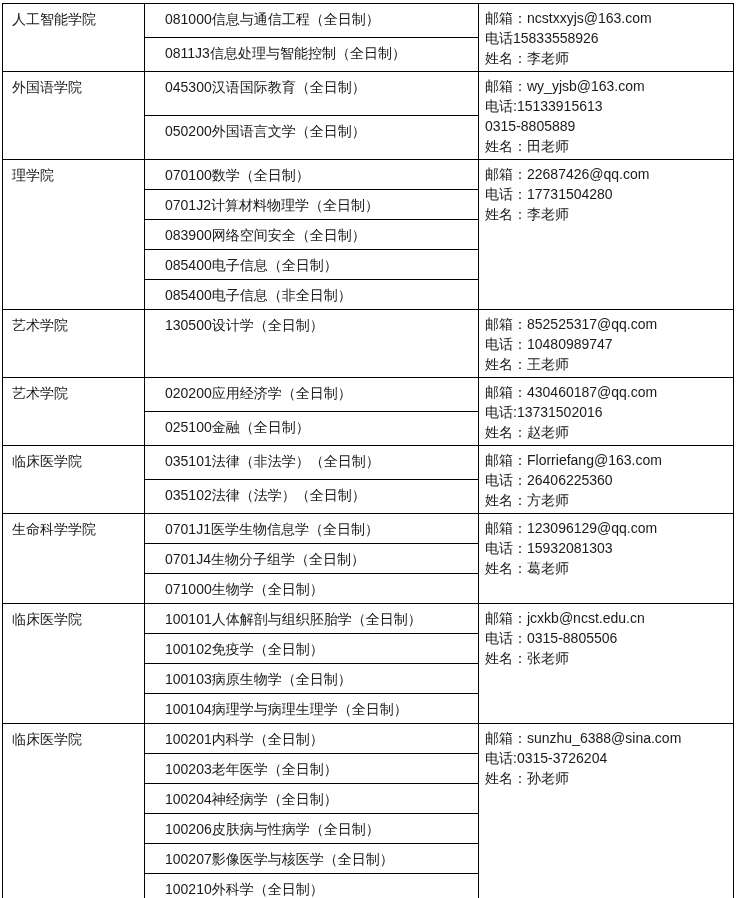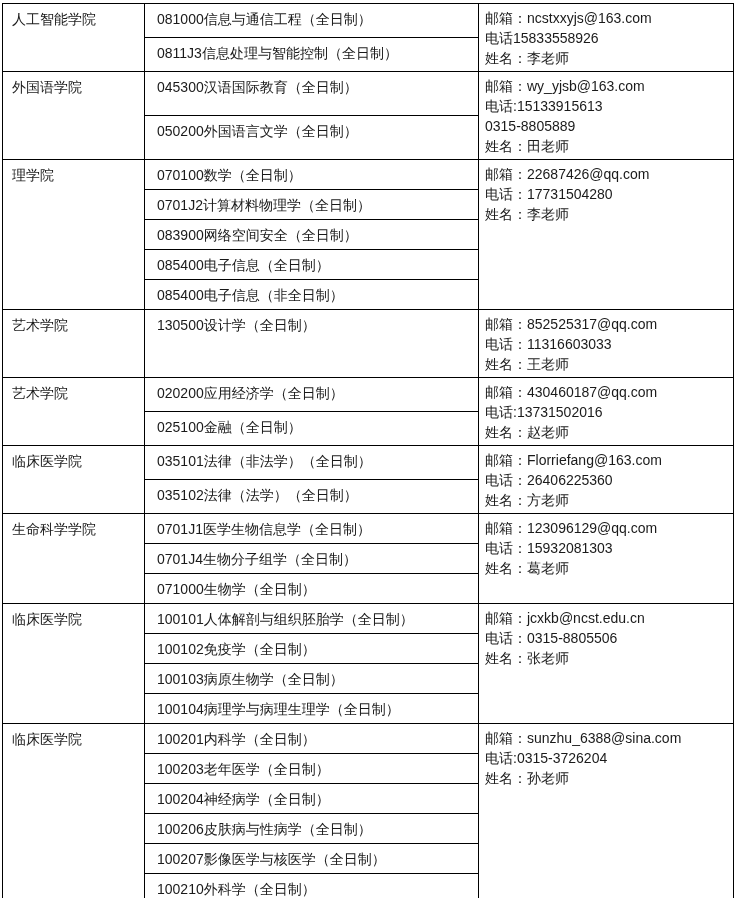--- a/index.html
+++ b/index.html
@@ -30,21 +30,21 @@
     font-size: 14px;
     color: #1a1a1a;
     overflow: hidden;
     word-break: break-all;
   }
   td.college-cell {
     padding: 6px 6px 12px 9px;
     line-height: 19px;
   }
   td.program-cell {
-    padding: 6px 6px 4px 12px;
+    padding: 6px 6px 4px 20px;
     line-height: 19px;
   }
   td.contact-cell {
     padding: 4px 12px 3px 6px;
   }
   .contact-line {
     line-height: 20px;
     white-space: nowrap;
   }
 </style>
@@ -103,21 +103,21 @@
           <td class="program-cell">085400电子信息（全日制）</td>
         </tr>
         <tr>
           <td class="program-cell">085400电子信息（非全日制）</td>
         </tr>
         <tr>
           <td class="college-cell" rowspan="1">艺术学院</td>
           <td class="program-cell">130500设计学（全日制）</td>
           <td class="contact-cell" rowspan="1">
             <div class="contact-line">邮箱：852525317@qq.com</div>
-            <div class="contact-line">电话：11316603033</div>
+            <div class="contact-line">电话：10480989747</div>
             <div class="contact-line">姓名：王老师</div>
           </td>
         </tr>
         <tr>
           <td class="college-cell" rowspan="2">艺术学院</td>
           <td class="program-cell">020200应用经济学（全日制）</td>
           <td class="contact-cell" rowspan="2">
             <div class="contact-line">邮箱：430460187@qq.com</div>
             <div class="contact-line">电话:13731502016</div>
             <div class="contact-line">姓名：赵老师</div>

